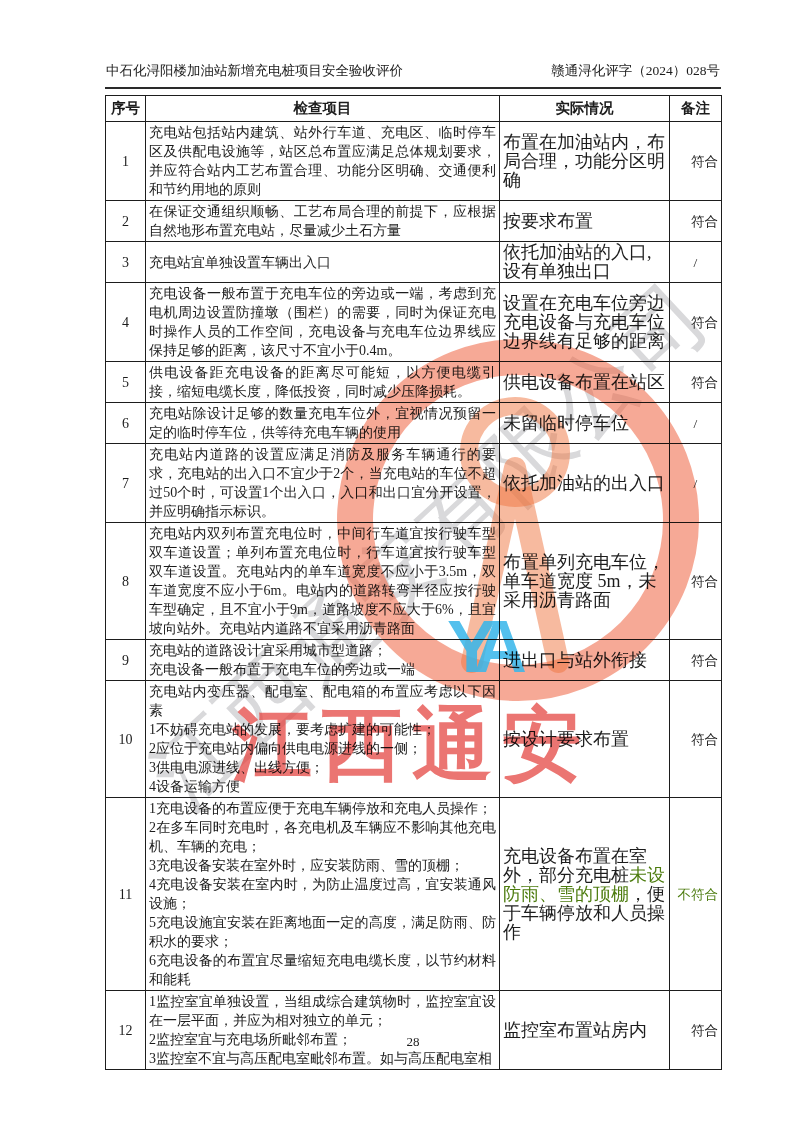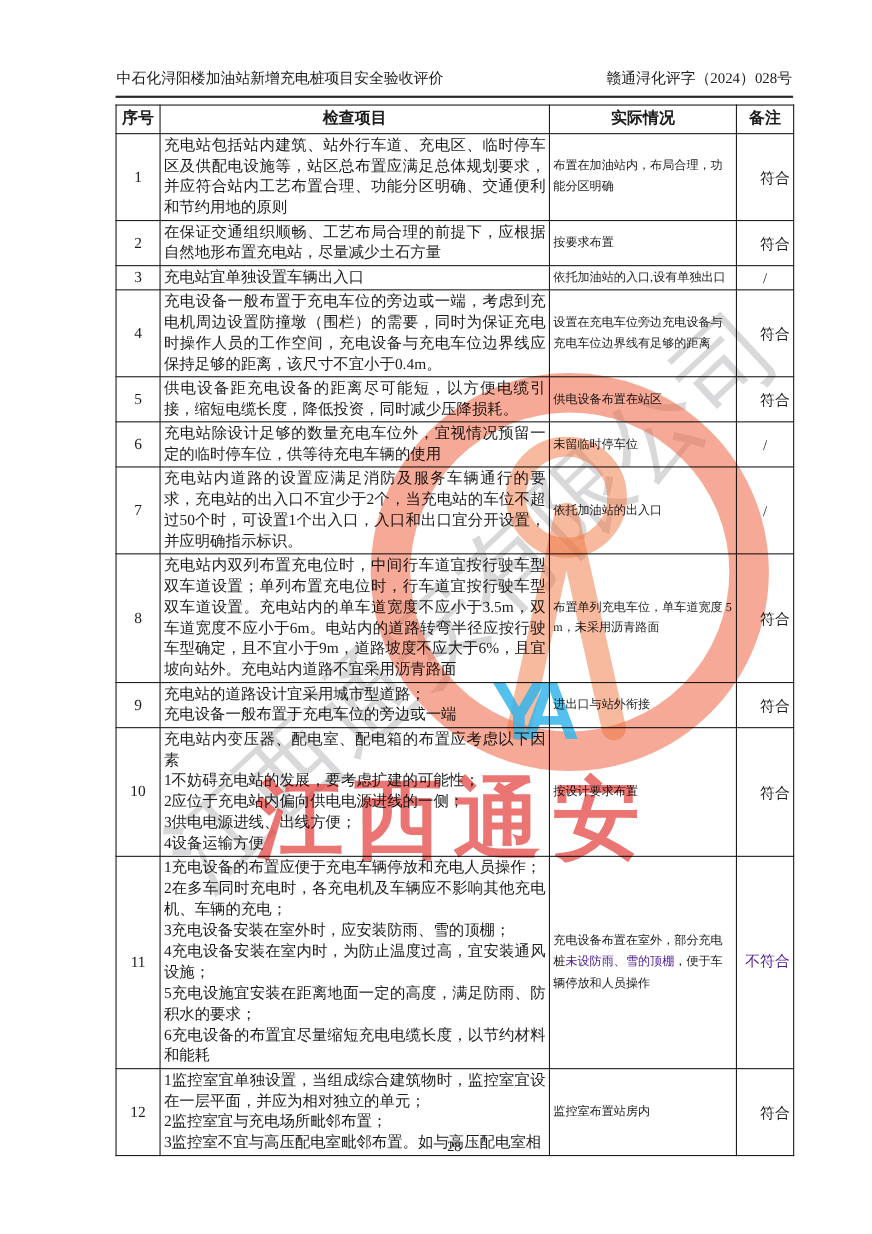--- a/index.html
+++ b/index.html
@@ -33,25 +33,25 @@
     border:1.4px solid #1d1d1d;
     padding:1px 3px;
     vertical-align:middle;
     word-break:break-all;
   }
   .checklist th{
     font-weight:bold;text-align:center;height:23px;font-size:14.5px;
   }
   .cell-no{text-align:center;font-family:"Liberation Serif",serif;}
   .cell-item{text-align:justify;white-space:pre-wrap;}
-  .cell-actual{white-space:pre-wrap;font-size:11px;}
+  .cell-actual{white-space:pre-wrap;font-size:18px;}
   .cell-actual.center{}
   .cell-remark{font-size:13.5px;padding-left:2px;text-align:right;}
   .cell-remark.center{text-align:center;}
-  .red{color:#4c1d95;font-family:Liberation Mono, monospace;}
+  .red{color:#4d7c0f;}
   
   .page-number{
     position:absolute;left:105px;top:1034px;width:616px;
     text-align:center;font-size:13px;
   }
   
   .watermark{
     position:absolute;inset:0;z-index:3;
     pointer-events:none;
     mix-blend-mode:multiply;

